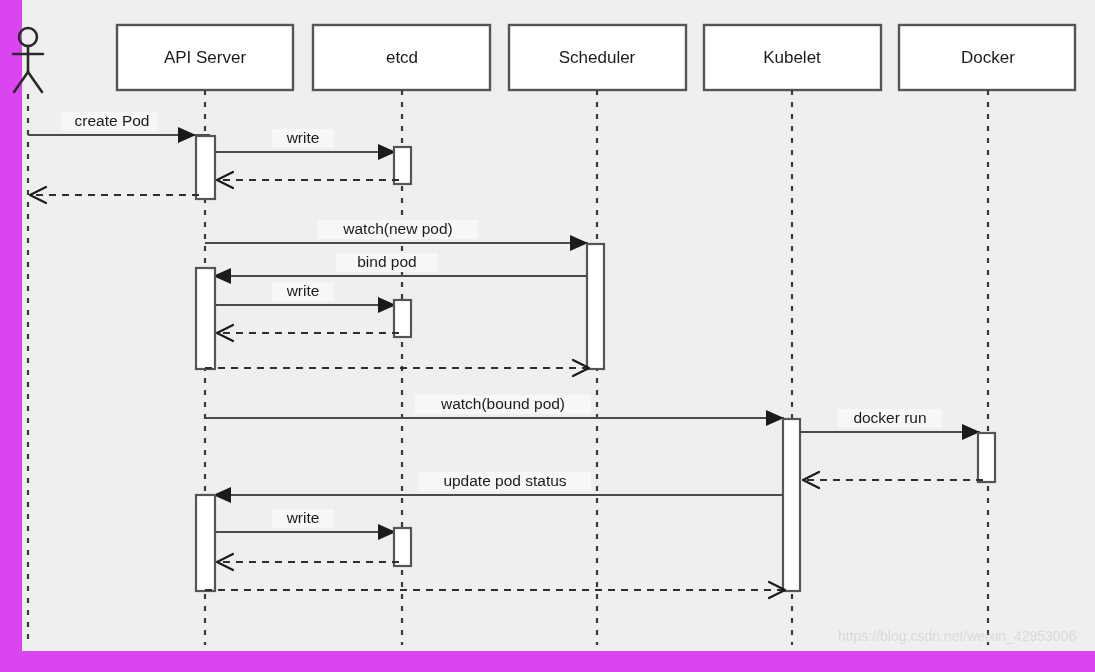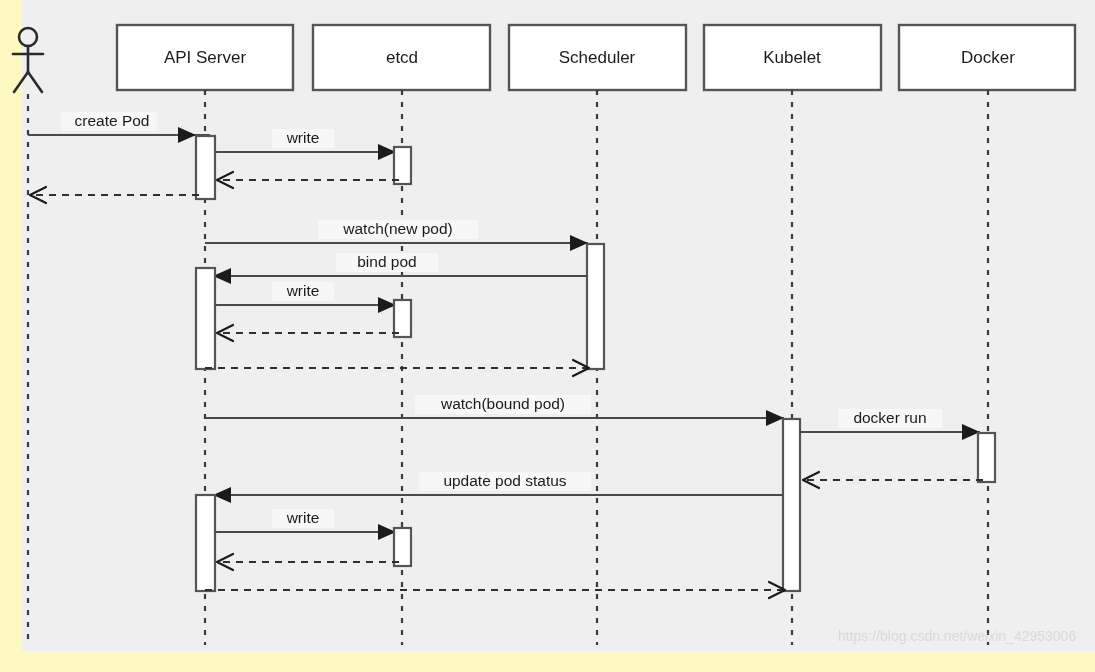--- a/index.html
+++ b/index.html
@@ -6,21 +6,21 @@
   html, body {
     margin: 0;
     padding: 0;
     background: #ffffff;
     font-family: "Liberation Sans", sans-serif;
   }
   #canvas {
     position: relative;
     width: 1095px;
     height: 672px;
-    background: #fef9c3;
+    background: #d946ef;
     overflow: hidden;
   }
   #diagram-bg {
     position: absolute;
     left: 22px;
     top: 0px;
     width: 1073px;
     height: 651px;
     background: #eeefee;
   }

